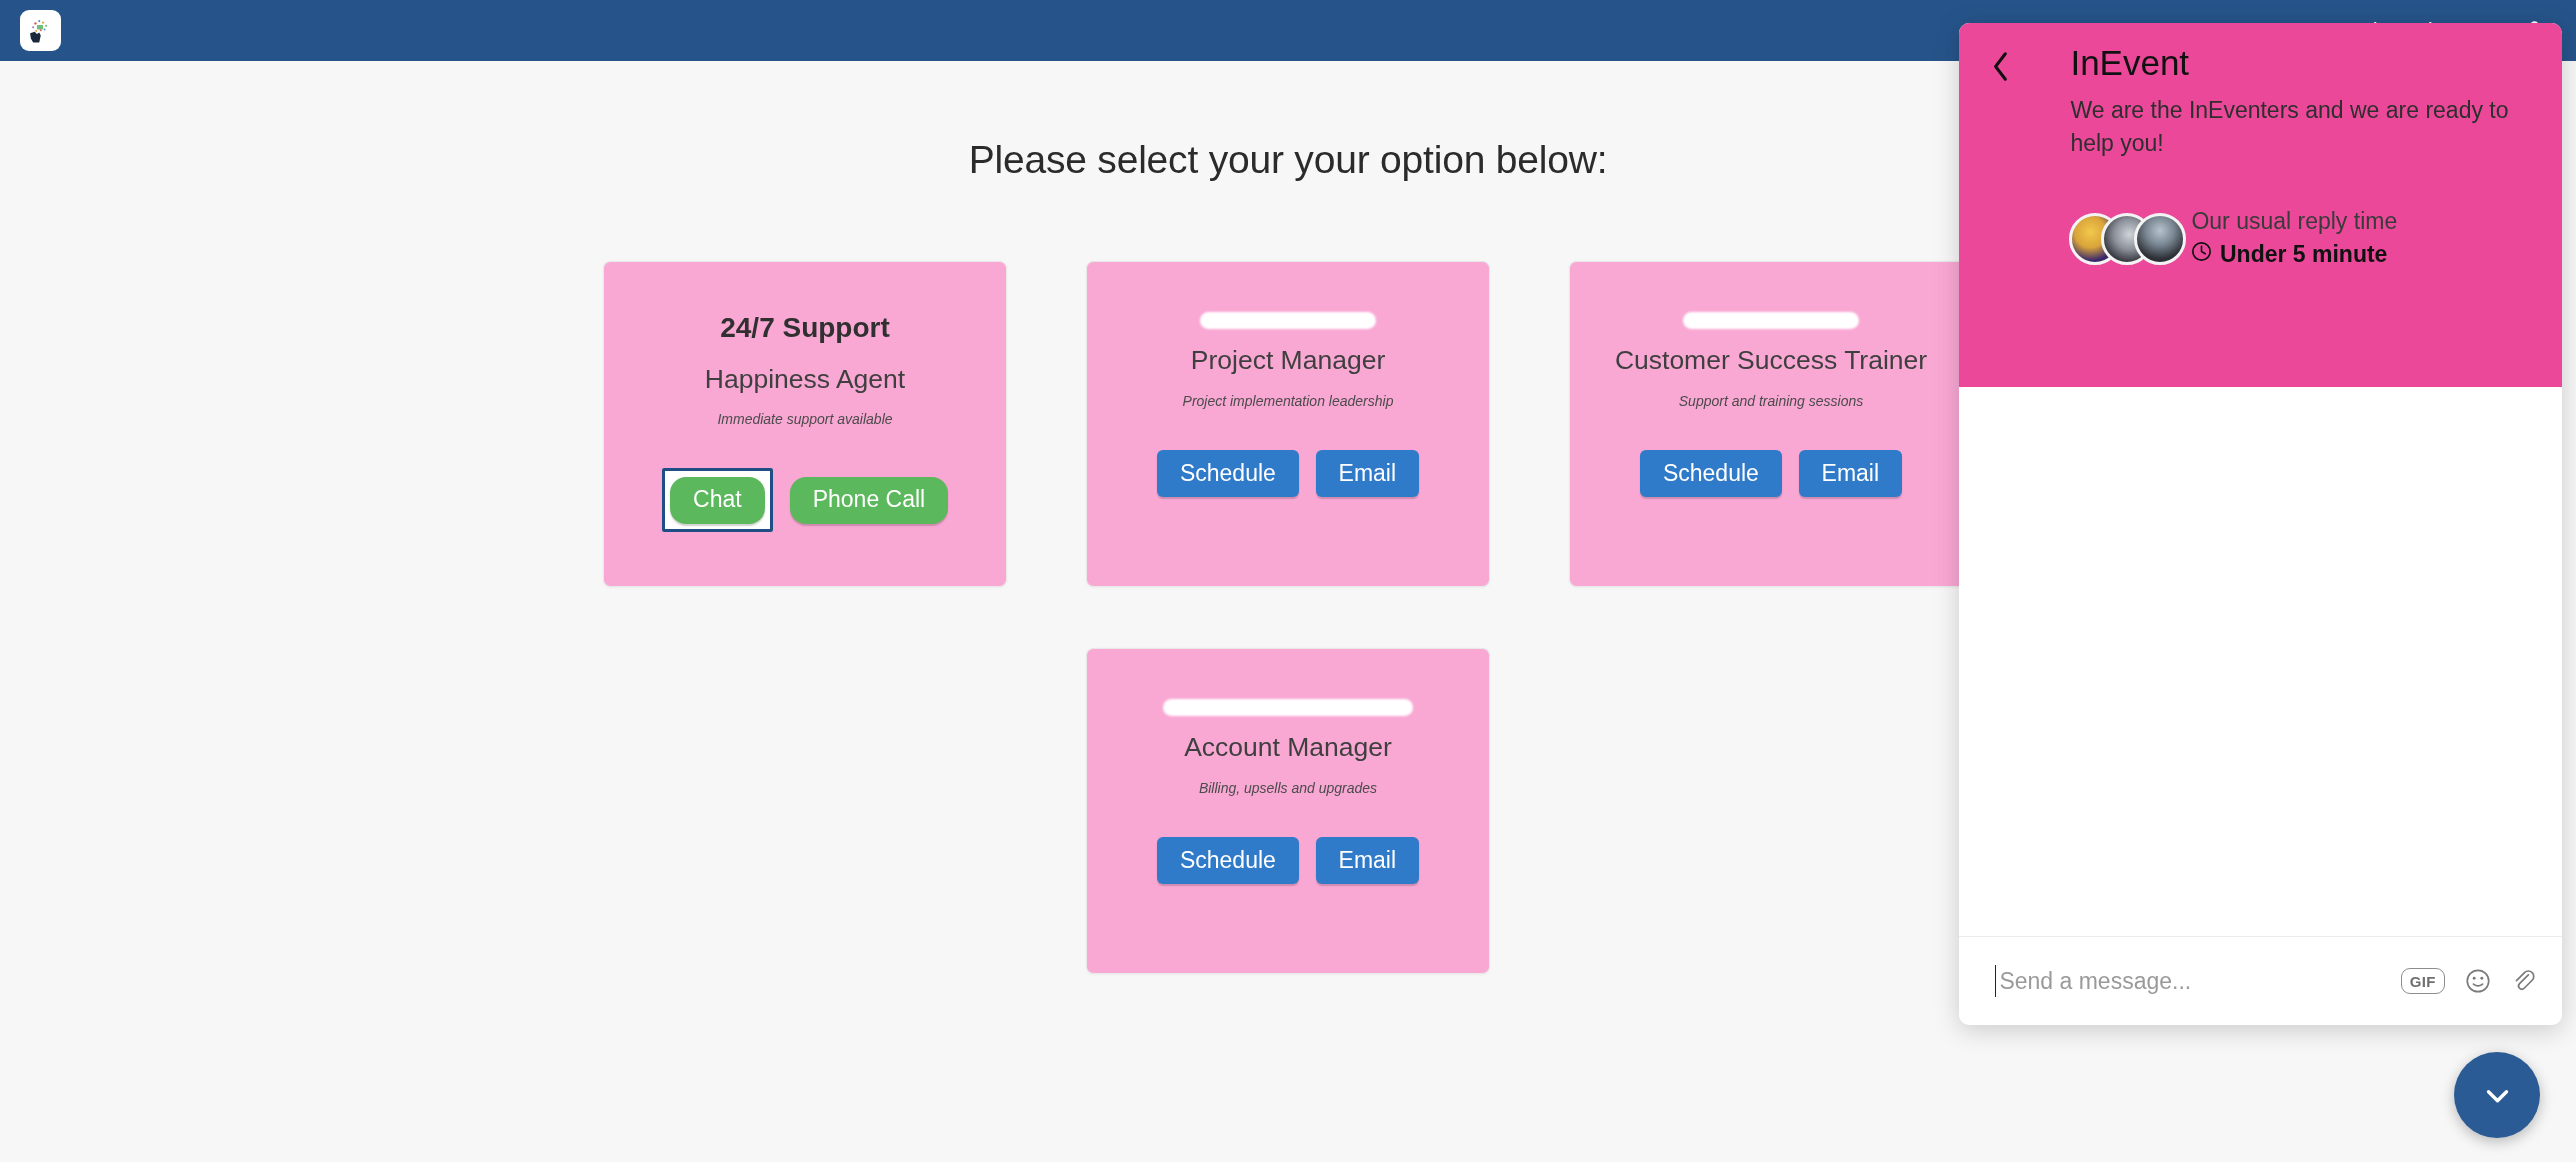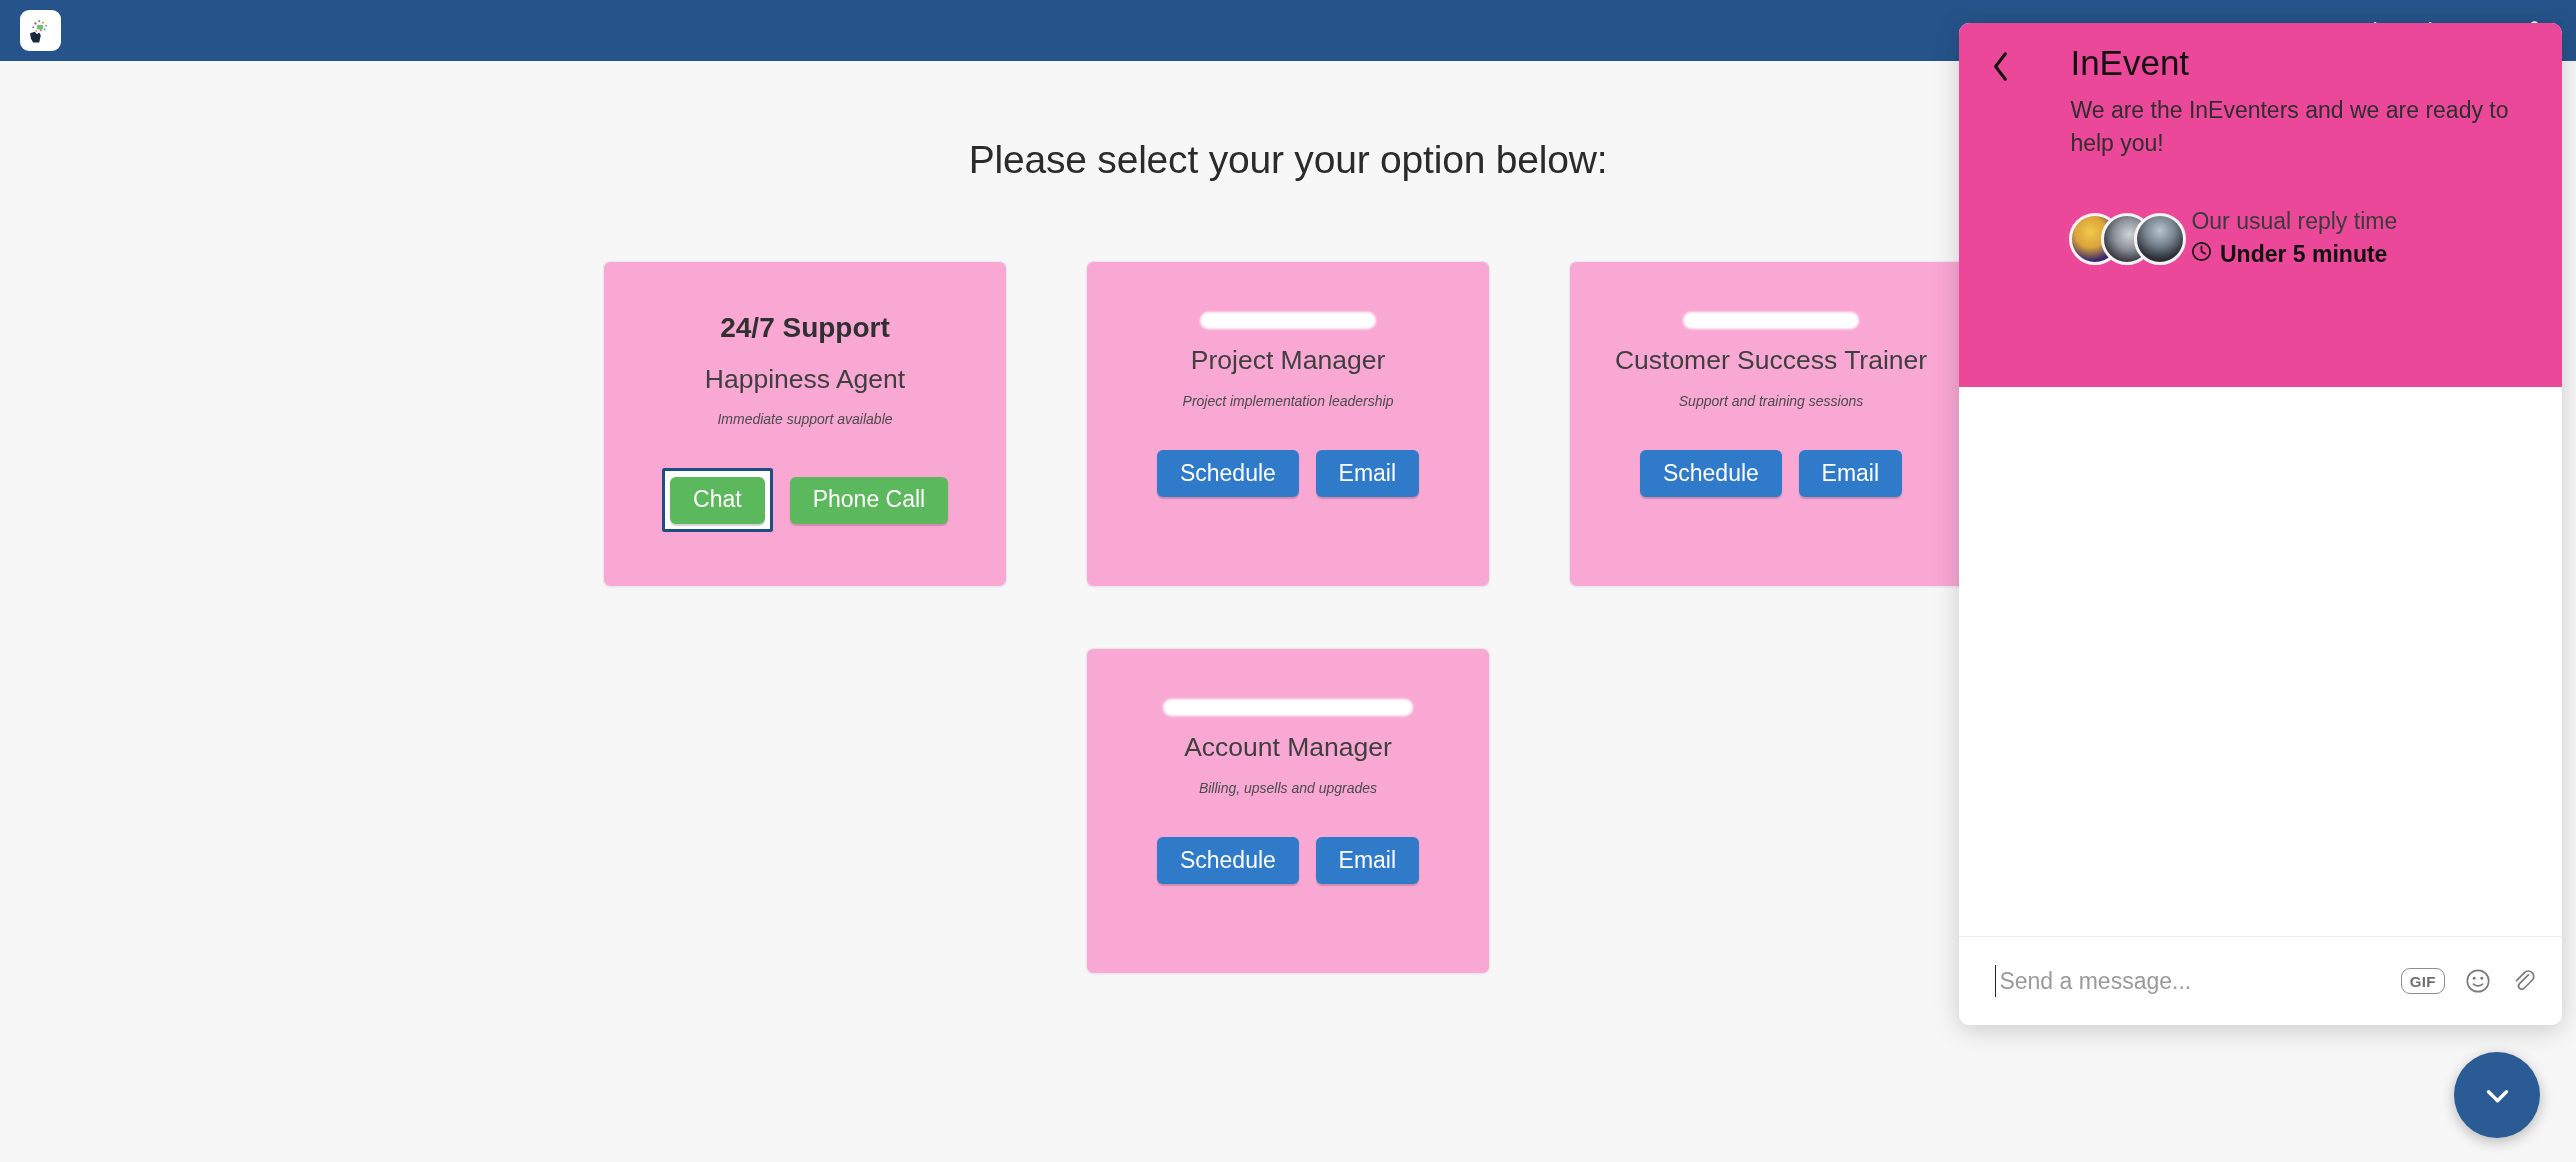--- a/index.html
+++ b/index.html
@@ -131,21 +131,21 @@
     border-radius: 6px;
     color: #ffffff;
     font-size: 23px;
     font-family: "Liberation Sans", sans-serif;
     padding: 10.6px 23px;
     cursor: pointer;
     box-shadow: 0 1.5px 1.5px rgba(0,0,0,0.18);
     line-height: 1.12;
     white-space: nowrap;
   }
-  .btn-green { background: #5cb85c; }
+  .btn-green { background: #5cb85c; border-radius: 16px; }
   .btn-blue  { background: #2f7ac9; }
 
   .focus-wrap {
     border: 3px solid #1f4e87;
     background: #ffffff;
     padding: 5.3px;
     border-radius: 2.3px;
     display: inline-flex;
   }
 

